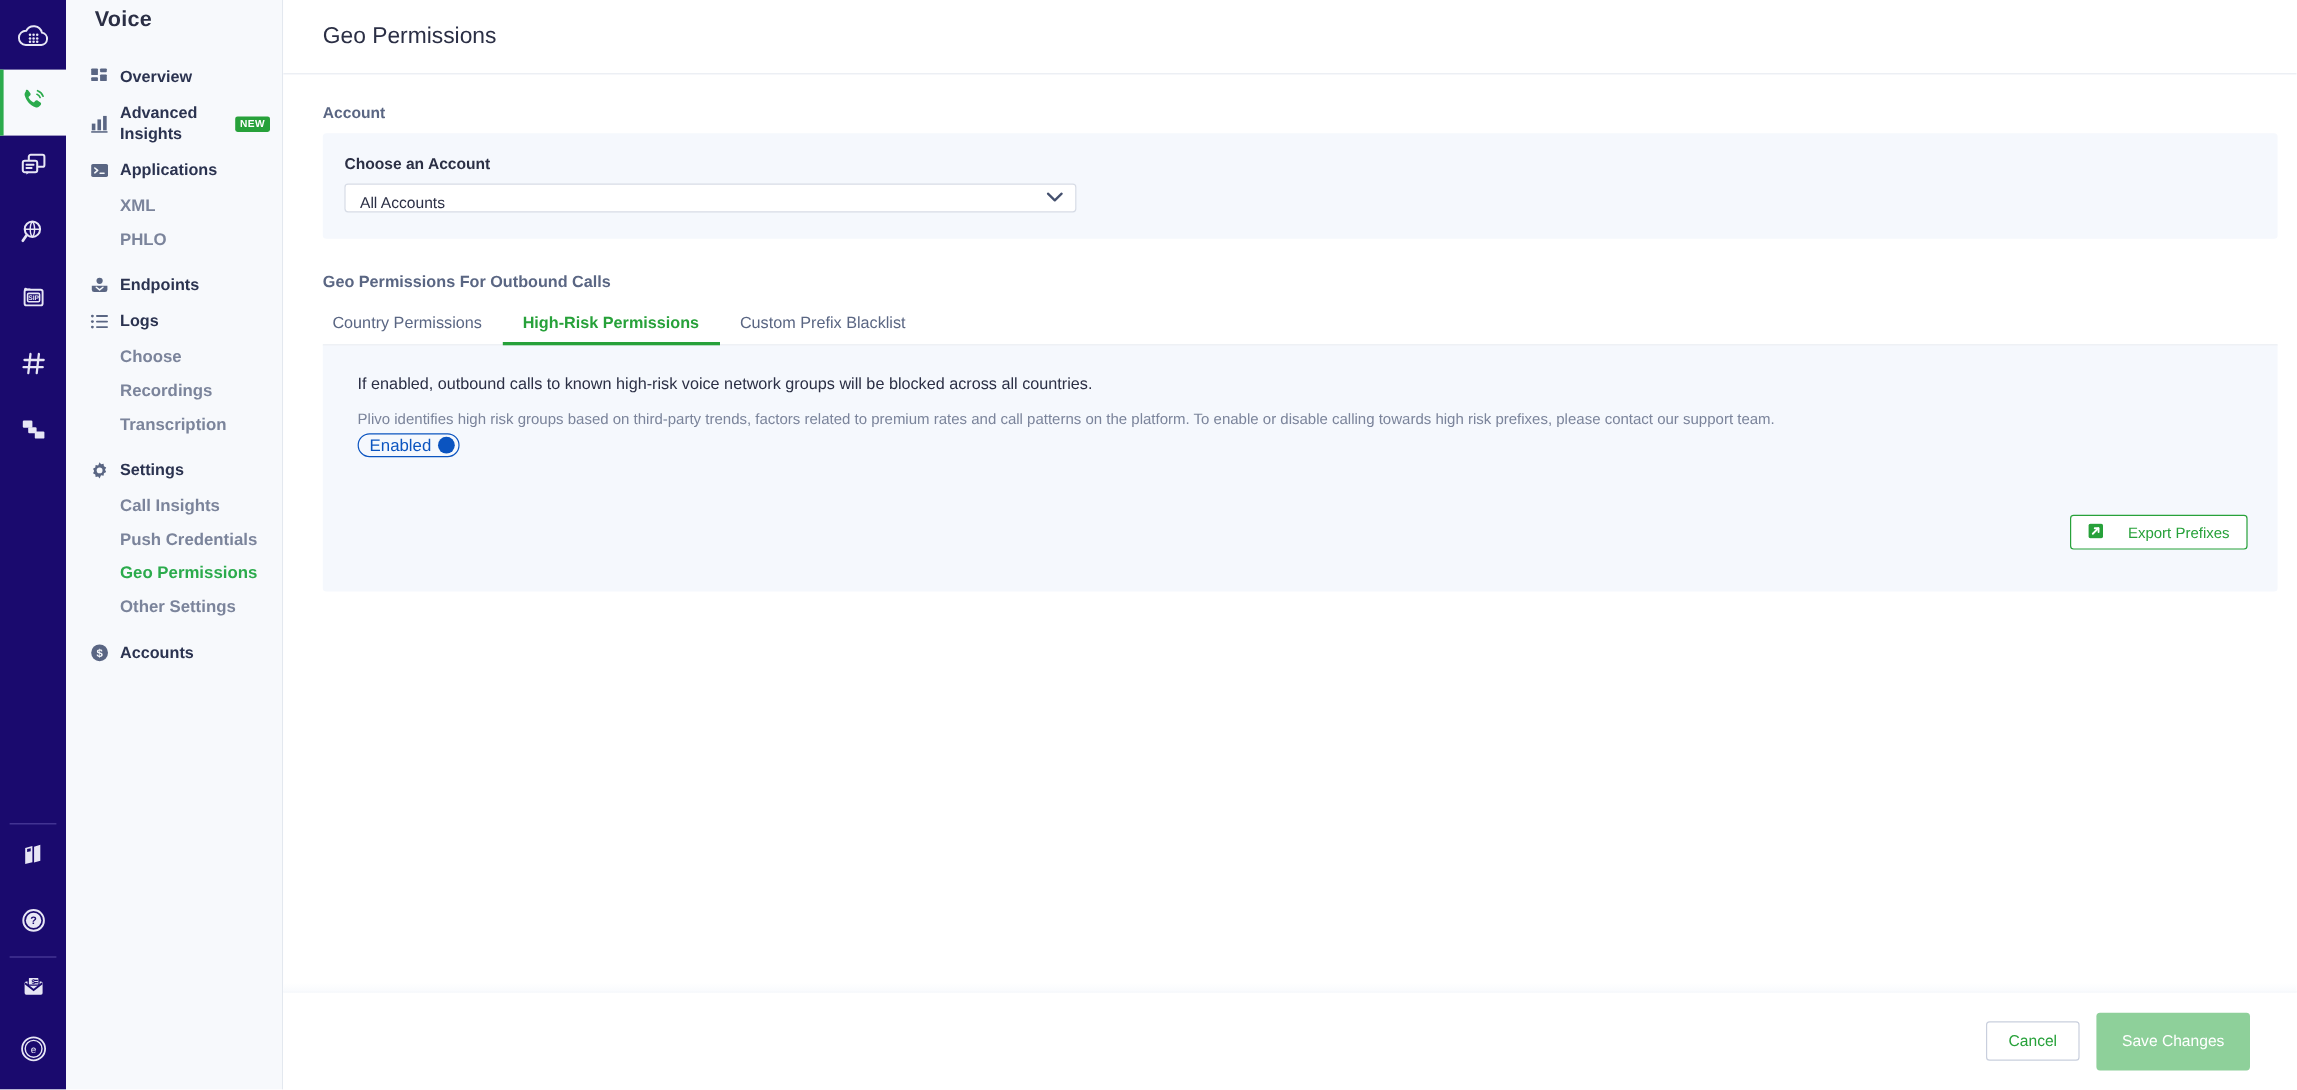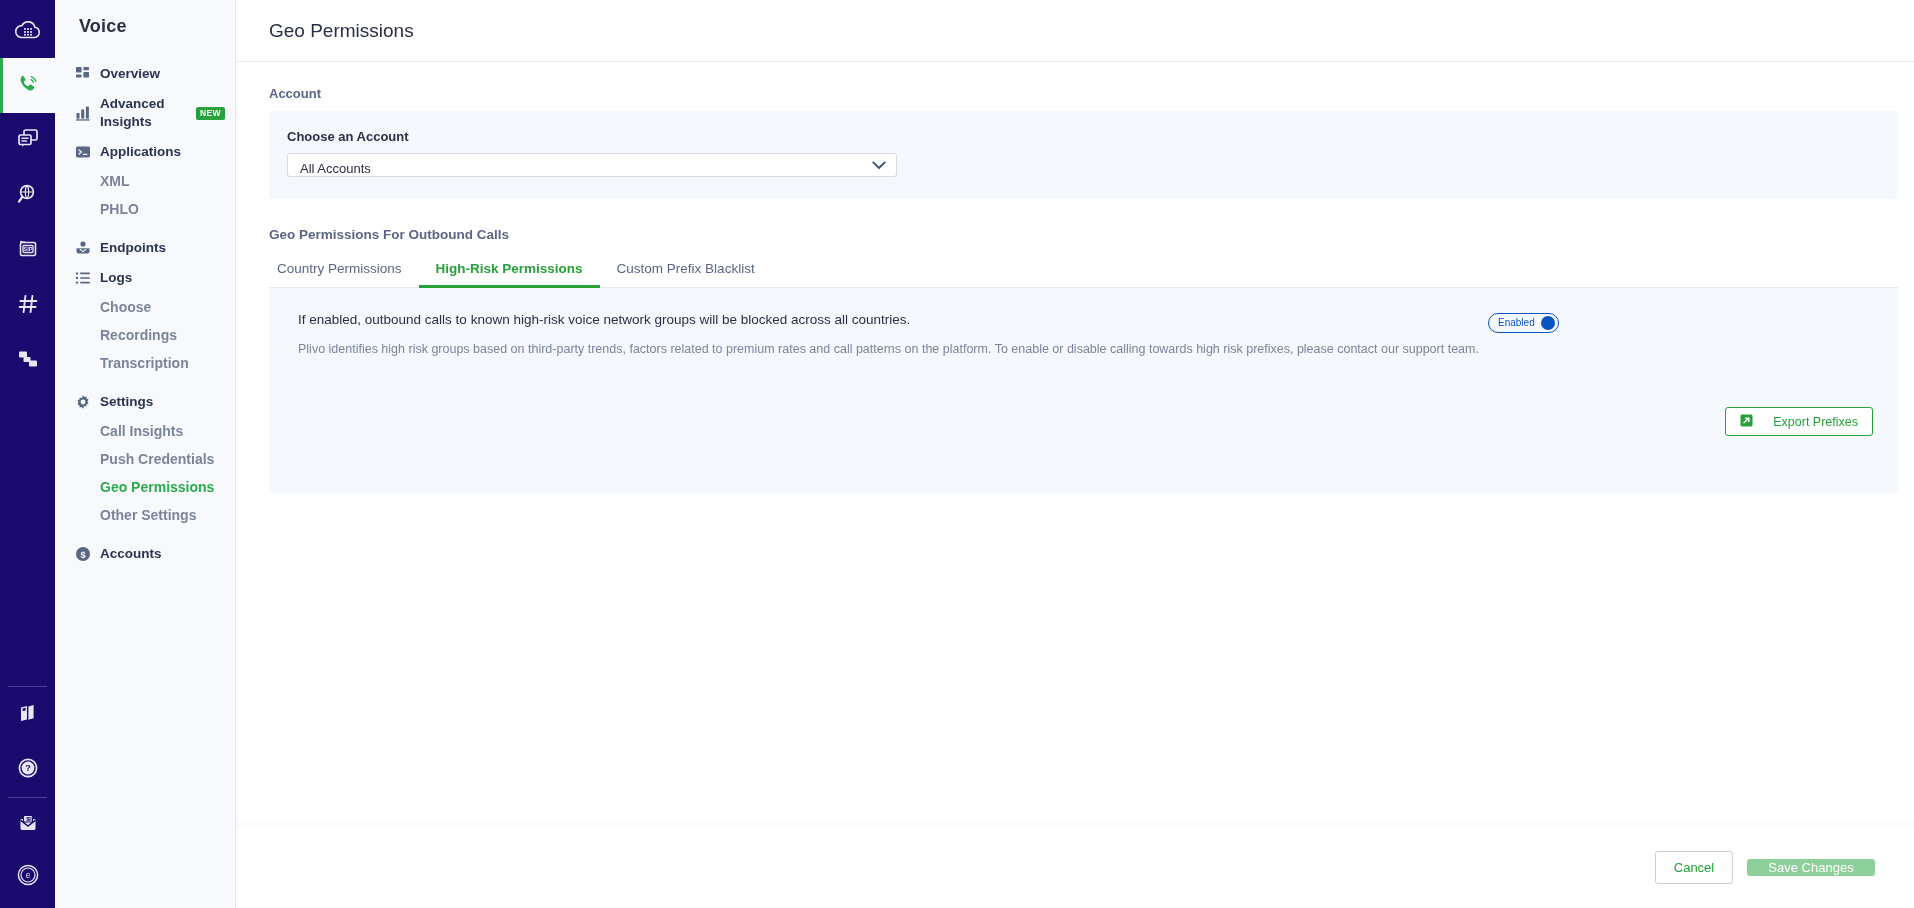--- a/index.html
+++ b/index.html
@@ -32,21 +32,20 @@
     background: #2bab4c;
   }
   .rail-spacer { flex: 1 1 auto; }
   .rail-div { height: 1px; background: #4c3f9c; margin: 0 8px; }
   .rail-bottom { padding-bottom: 8px; }
 
   
   .sidebar {
     width: 181px; flex: 0 0 181px; height: 908px;
     background: #f7f9fc; border-right: 1px solid #e3e8ef;
-    padding-top: 10px;
   }
   .sidebar-title {
     font-size: 18px; font-weight: 700; color: #2b2f45;
     padding: 6px 0 22px 24px; letter-spacing: .2px;
   }
   .nav-item {
     display: flex; align-items: center; gap: 9px;
     padding: 6px 10px 6px 20px; font-size: 13.5px; color: #2b3350;
     font-weight: 700; cursor: pointer; line-height: 18px;
   }
@@ -116,35 +115,35 @@
   .tab.active::after {
     content: ""; position: absolute; left: 0; right: 0; bottom: -1px; height: 3px;
     background: #27a13a;
   }
 
   .panel {
     background: #f5f8fd; border-radius: 0 0 3px 3px;
     padding: 22px 25px 26px 29px; min-height: 205px;
     position: relative;
   }
-  .panel-row { display: flex; align-items: flex-start; }
+  .panel-row { display: flex; align-items: flex-start; flex-direction: column; }
   .panel-text { flex: 1 1 auto; max-width: 1190px; }
   .lead {
     font-size: 13.5px; color: #2b2f45; line-height: 20px; margin-bottom: 9px;
   }
   .sub {
     font-size: 12.5px; color: #7b849b; line-height: 20px;
   }
   .toggle-wrap { flex: 0 0 auto; padding-top: 2px; }
   .toggle {
     display: inline-flex; align-items: center; gap: 6px;
     border: 1px solid #0b54c0; border-radius: 11px;
     height: 20px; padding: 0 3px 0 9px; background: #f5f8fd; cursor: pointer;
   }
-  .toggle-label { font-size: 10px; color: #0b54c0; font-weight: 400; }
+  .toggle-label { font-size: 14px; color: #0b54c0; font-weight: 400; }
   .toggle-knob {
     width: 14px; height: 14px; border-radius: 50%; background: #0b54c0;
   }
   .export-row {
     display: flex; justify-content: flex-end; margin-top: 48px;
   }
   .btn-export {
     display: inline-flex; align-items: center; gap: 20px;
     border: 1px solid #27a13a; background: #ffffff; border-radius: 3px;
     height: 29px; padding: 0 14px; font-size: 12.5px; color: #27a13a;
@@ -161,21 +160,21 @@
   .footer::before {
     content: ""; position: absolute; left: 0; right: 0; top: -8px; height: 8px;
     background: linear-gradient(to bottom, rgba(245,248,253,0), #f8fafd);
   }
   .btn-cancel {
     width: 78px; height: 33px; border: 1px solid #c9cfdd; border-radius: 3px;
     background: #fff; color: #27a13a; font-size: 13px; cursor: pointer;
     font-family: inherit;
   }
   .btn-save {
-    width: 128px; height: 17px; border: none; border-radius: 3px;
+    width: 128px; height: 48px; border: none; border-radius: 3px;
     background: #8ed09a; color: #ffffff; font-size: 13px; cursor: default;
     font-family: inherit;
   }
 </style>
 </head>
 <body>
 
 <div class="app">
 
   <div class="rail">

